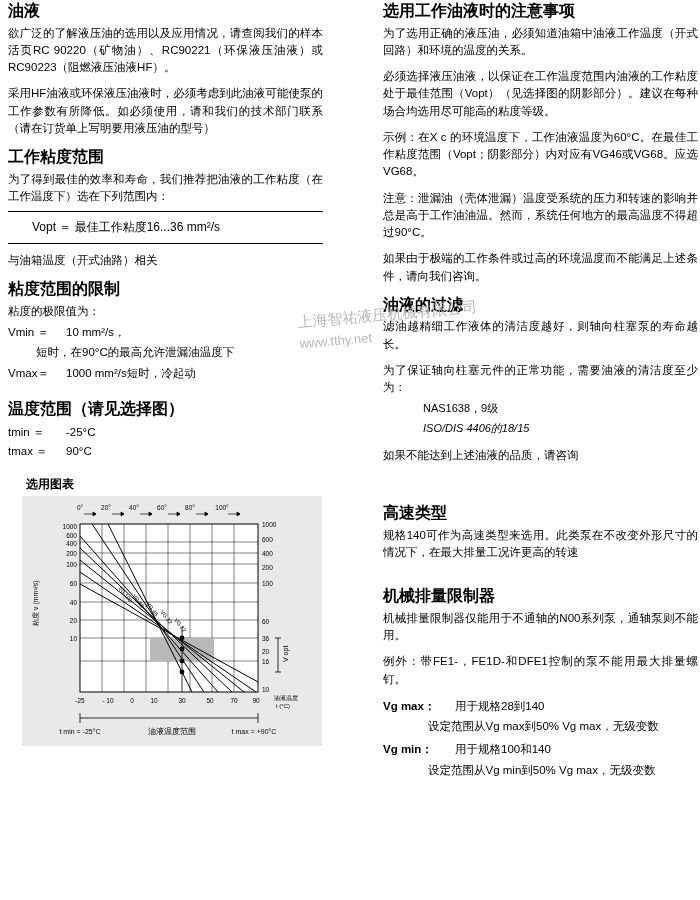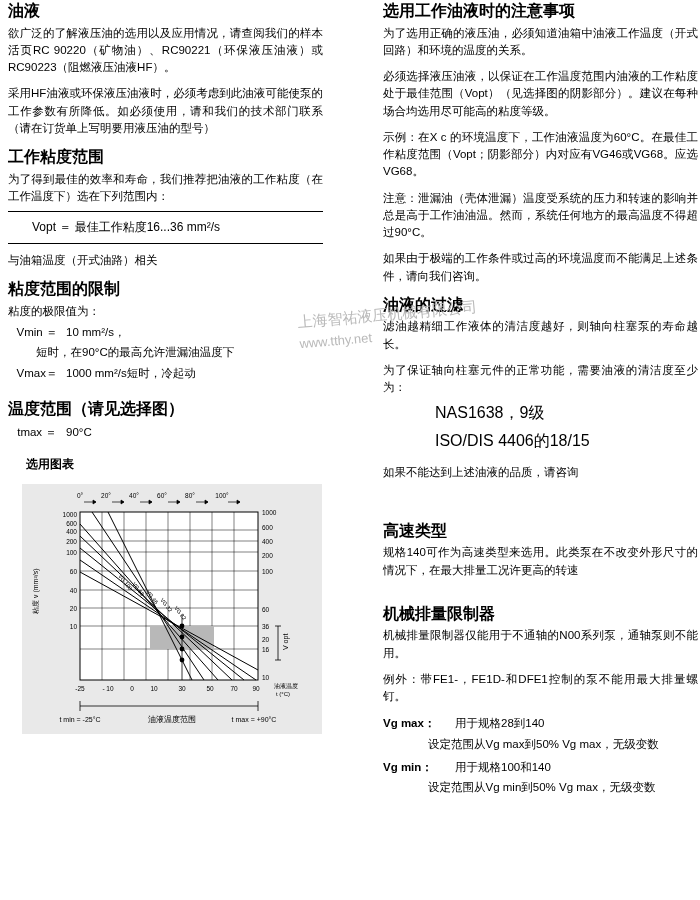--- a/index.html
+++ b/index.html
@@ -67,32 +67,31 @@
 
   
   .defrow {
     display: flex;
     font-size: 11.5px;
     line-height: 1.7;
   }
   .defrow .term {
     width: 58px;
     flex: none;
-    text-align: center;
   }
   .defrow .term2 {
     width: 72px;
     flex: none;
   }
 
   
   .chart-title {
     font-size: 12px;
     font-weight: bold;
-    margin: 14px 0 11px 18px;
+    margin: 14px 0 3px 18px;
   }
   .chart-wrap {
     position: relative;
     width: 300px;
     height: 250px;
     margin-left: 14px;
     background: #e9e9e9;
   }
   .chart-wrap svg { display: block; }
 
@@ -106,22 +105,22 @@
     font-size: 15px;
     line-height: 1.5;
     transform: rotate(-5deg);
     pointer-events: none;
     white-space: nowrap;
     z-index: 5;
   }
   .watermark .w2 { font-size: 13px; }
 
   .nas {
-    margin-left: 36px;
-    font-size: 16px;
+    margin-left: 24px;
+    font-size: 11px;
     line-height: 1.75;
     padding-left: 16px;
   }
 </style>
 </head>
 <body>
 
 <div class="page">
 
   <div class="watermark">
@@ -157,20 +156,24 @@
       </div>
       <div class="indent" style="line-height:1.7;">短时，在90°C的最高允许泄漏油温度下</div>
       <div class="defrow" style="margin-top:2px;">
         <div class="term">Vmax＝</div>
         <div>1000 mm²/s短时，冷起动</div>
       </div>
     </div>
 
     <div class="blk" style="margin-top:14px;">
       <h2 class="sec">温度范围（请见选择图）</h2>
+      <div class="defrow">
+        <div class="term">tmin ＝</div>
+        <div>-25°C</div>
+      </div>
       <div class="defrow">
         <div class="term">tmax ＝</div>
         <div>90°C</div>
       </div>
     </div>
 
     <div class="chart-title">选用图表</div>
     <div class="chart-wrap">
       <svg width="300" height="250" viewBox="0 0 300 250">
         <rect x="0" y="0" width="300" height="250" fill="#e9e9e9"></rect>
@@ -317,21 +320,21 @@
       <p class="body">示例：在X c 的环境温度下，工作油液温度为60°C。在最佳工作粘度范围（Vopt；阴影部分）内对应有VG46或VG68。应选VG68。</p>
       <p class="body">注意：泄漏油（壳体泄漏）温度受系统的压力和转速的影响并总是高于工作油油温。然而，系统任何地方的最高温度不得超过90°C。</p>
       <p class="body">如果由于极端的工作条件或过高的环境温度而不能满足上述条件，请向我们咨询。</p>
     </div>
 
     <div class="blk" style="margin-top:8px;">
       <h2 class="sec">油液的过滤</h2>
       <p class="body">滤油越精细工作液体的清洁度越好，则轴向柱塞泵的寿命越长。</p>
       <p class="body tight">为了保证轴向柱塞元件的正常功能，需要油液的清洁度至少为：</p>
       <div class="nas">NAS1638，9级</div>
-      <div class="nas" style="margin-bottom:9px;">ISO/DIS 4406的18/15</div>
+      <div class="nas" style="margin-bottom:9px;font-style:italic;">ISO/DIS 4406的18/15</div>
       <p class="body">如果不能达到上述油液的品质，请咨询</p>
     </div>
 
     <div class="blk" style="margin-top:38px;">
       <h2 class="sec">高速类型</h2>
       <p class="body">规格140可作为高速类型来选用。此类泵在不改变外形尺寸的情况下，在最大排量工况许更高的转速</p>
     </div>
 
     <div class="blk" style="margin-top:24px;">
       <h2 class="sec">机械排量限制器</h2>

